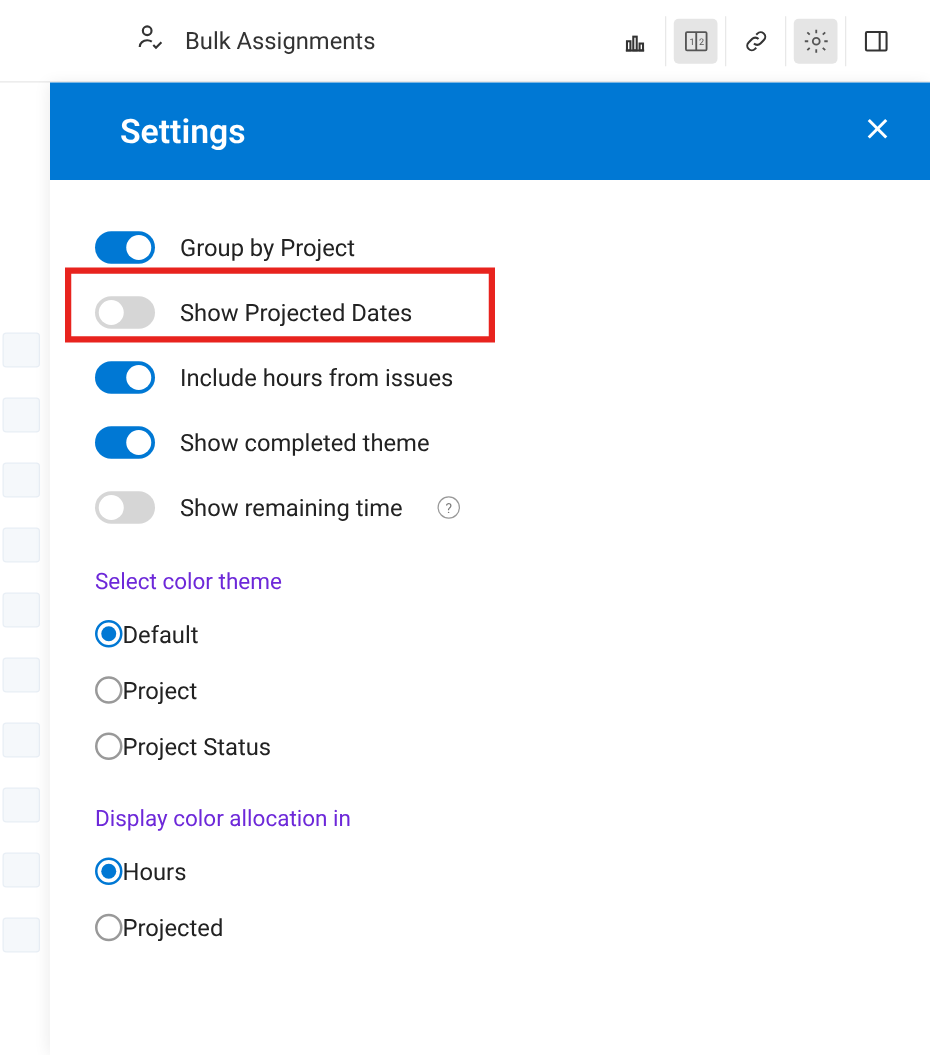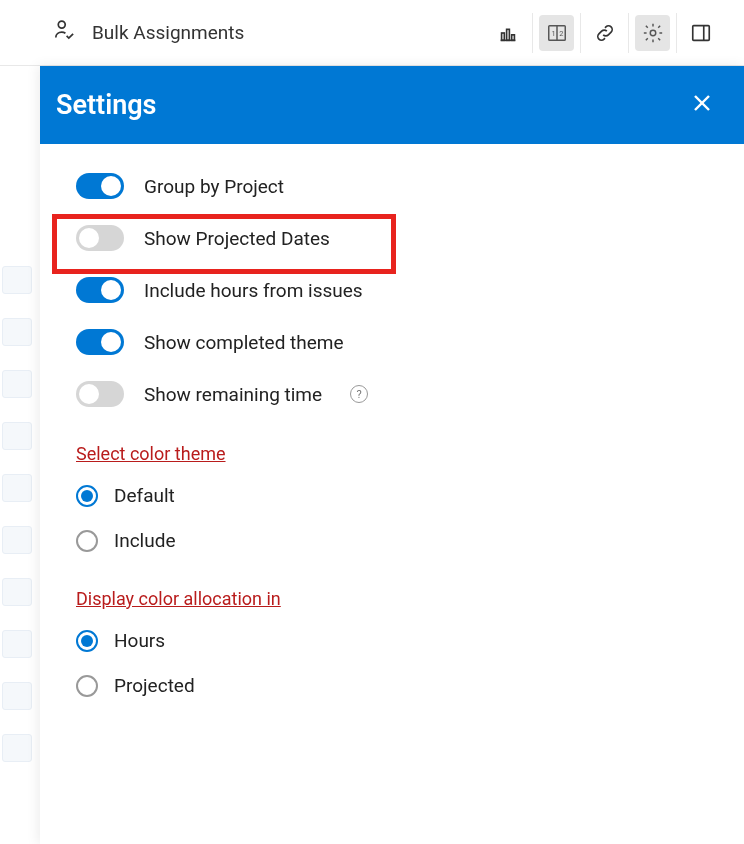--- a/index.html
+++ b/index.html
@@ -9,21 +9,21 @@
     width: 744px;
     height: 844px;
     overflow: hidden;
     position: relative;
   }
   .toolbar {
     height: 66px;
     border-bottom: 1px solid #e8e8e8;
     display: flex;
     align-items: center;
-    padding: 0 20px 0 52px;
+    padding: 0 20px 0 108px;
     gap: 0;
   }
   .bulk-assignments {
     display: flex;
     align-items: center;
     gap: 14px;
     color: #333;
     font-size: 19px;
     font-weight: 400;
     margin-right: auto;
@@ -64,32 +64,32 @@
     box-shadow: -2px 0 12px rgba(0,0,0,0.08);
     display: flex;
     flex-direction: column;
   }
   .panel-header {
     background: #0078d4;
     color: #fff;
     height: 78px;
     display: flex;
     align-items: center;
-    padding: 0 30px 0 16px;
+    padding: 0 30px 0 56px;
     justify-content: space-between;
   }
   .panel-title {
     font-size: 27px;
     font-weight: 600;
   }
   .close-btn {
     cursor: pointer;
   }
   .panel-body {
-    padding: 29px 36px;
+    padding: 41px 36px;
     overflow-y: auto;
     flex: 1;
   }
   .toggle-row {
     display: flex;
     align-items: center;
     gap: 20px;
     margin-bottom: 26px;
   }
   .toggle {
@@ -126,30 +126,28 @@
     align-items: center;
     justify-content: center;
     margin-left: 8px;
   }
   .highlight-box {
     position: absolute;
     border: 5px solid #e8231e;
     pointer-events: none;
   }
   .section-heading {
-    color: #b91c1c;
+    color: #6d28d9;
     font-size: 18px;
     margin-top: 36px;
     margin-bottom: 20px;
-    text-decoration: underline;
   }
   .radio-row {
     display: flex;
-    align-items: center;
-    gap: 16px;
+    align-items: flex-start;
     margin-bottom: 22px;
   }
   .radio {
     width: 22px;
     height: 22px;
     border: 2px solid #999;
     border-radius: 50%;
     position: relative;
     flex-shrink: 0;
   }
@@ -311,21 +309,25 @@
     </div>
 
     <div class="section-heading">Select color theme</div>
 
     <div class="radio-row">
       <div class="radio selected"></div>
       <span class="radio-label">Default</span>
     </div>
     <div class="radio-row">
       <div class="radio"></div>
-      <span class="radio-label">Include</span>
+      <span class="radio-label">Project</span>
+    </div>
+    <div class="radio-row">
+      <div class="radio"></div>
+      <span class="radio-label">Project Status</span>
     </div>
 
     <div class="section-heading">Display color allocation in</div>
 
     <div class="radio-row">
       <div class="radio selected"></div>
       <span class="radio-label">Hours</span>
     </div>
     <div class="radio-row">
       <div class="radio"></div>

